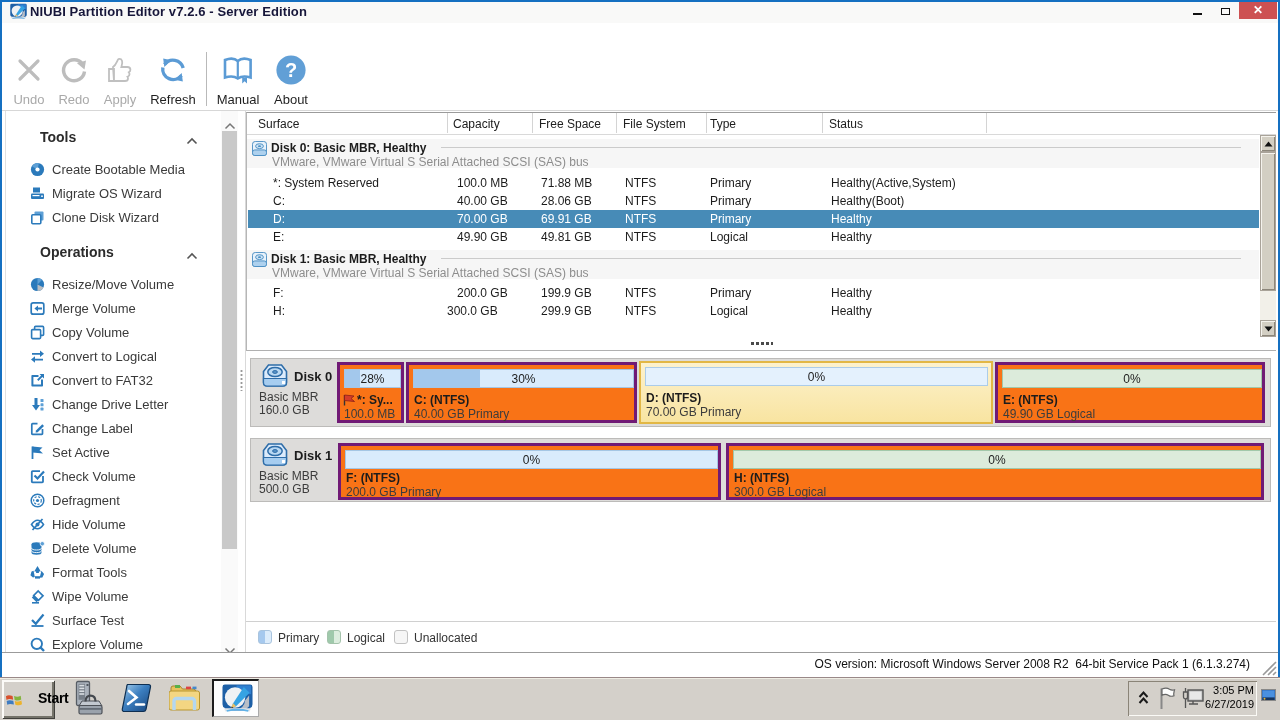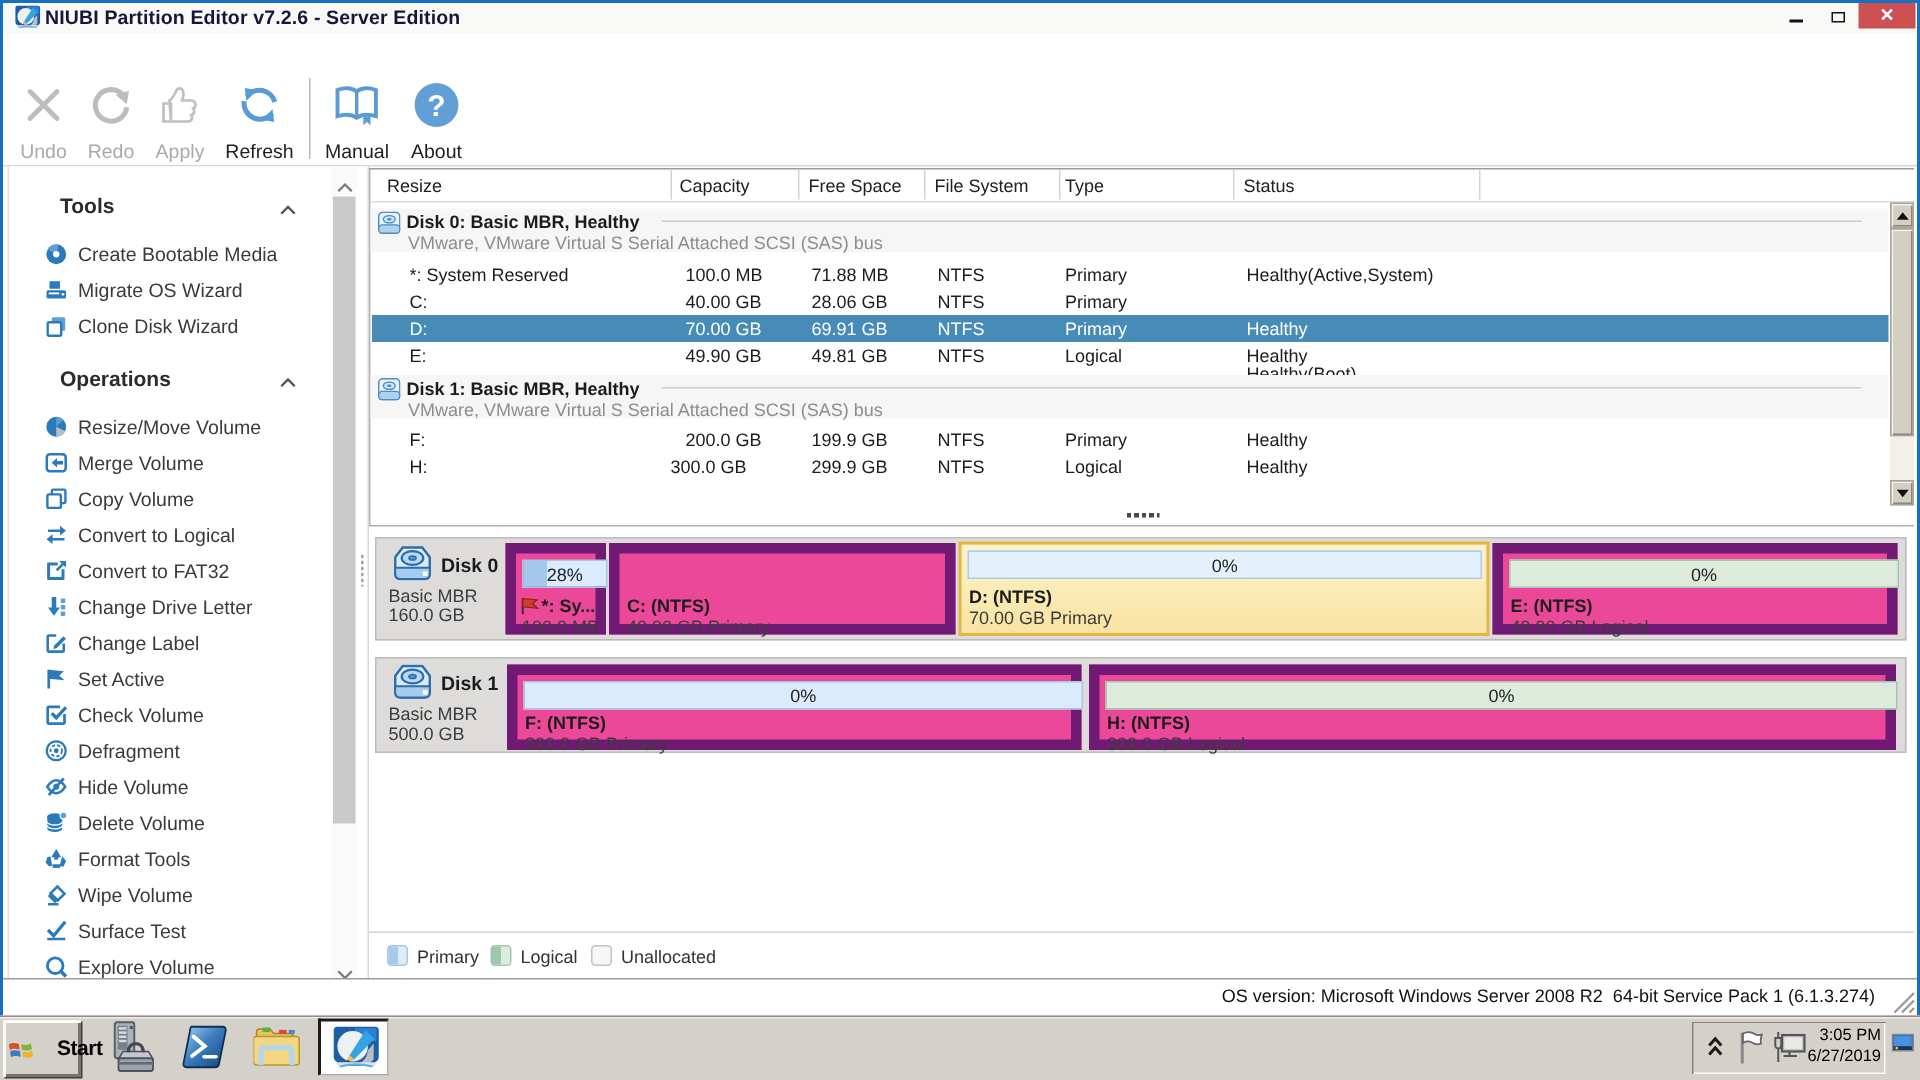--- a/index.html
+++ b/index.html
@@ -54,21 +54,21 @@
 .csb { background:#d3cfc3; box-shadow: inset 1px 1px 0 #f5f3ed, inset -1px -1px 0 #8d877b; border:1px solid #a9a399; }
 #tsb-up { left:1260px; top:135px; width:16px; height:17px; }
 #tsb-thumb { left:1260px; top:152px; width:16px; height:139px; }
 #tsb-track { left:1260px; top:291px; width:16px; height:29px; background:#f2f0e9; }
 #tsb-down { left:1260px; top:320px; width:16px; height:17px; }
 .csb .arr { position:absolute; left:3px; }
 
 .disk-cont { position:absolute; left:250px; width:1021px; background:#dddcda; border:1px solid #bcbbb9; }
 .disk-name { position:absolute; font-size:13px; font-weight:bold; color:#1c1c1c; }
 .disk-sub { position:absolute; font-size:12px; color:#3c3c3c; }
-.blk { position:absolute; background:#ec4899; border:7px solid #701a75; }
+.blk { position:absolute; background:#f97316; border:3px solid #701a75; }
 .blk .bar { position:absolute; left:4px; top:4px; height:19px; font-size:12px; color:#222; text-align:center; line-height:18px; }
 .bar-p { border:1px solid #a5c6e4; background:#d9ebfc; }
 .bar-l { border:1px solid #a2c8aa; background:#dcebdb; }
 .blk .l1 { position:absolute; left:5px; top:28px; font-size:12px; font-weight:bold; color:#1c1c1c; white-space:nowrap; }
 .blk .l2 { position:absolute; left:5px; top:42px; font-size:12px; color:#3c3c3c; white-space:nowrap; }
 #blk-d { background:linear-gradient(#fdf2cd,#f8e4a1); border:2px solid #e2b745; }
 
 #legend-line { left:246px; top:621px; width:1030px; height:1px; background:#d0d0d0; }
 .lg-ic { position:absolute; top:630px; width:14px; height:14px; border-radius:3px; }
 .lg-t { position:absolute; top:631px; font-size:12px; color:#333; }
@@ -334,21 +334,21 @@
   <div class="abs" style="left:224px; top:116px;"><svg width="12" height="8" viewBox="0 0 12 8">
         <path d="M1.5 6.5 L6 2 L10.5 6.5" fill="none" stroke="#777" stroke-width="1.5"></path>
       </svg></div>
   <div class="abs" style="left:224px; top:641px;"><svg width="12" height="8" viewBox="0 0 12 8">
         <path d="M1.5 1.5 L6 6 L10.5 1.5" fill="none" stroke="#777" stroke-width="1.5"></path>
       </svg></div>
   <div class="abs" id="splitter-dots" style="left:240px; top:369px; width:3px; height:22px; background-image:radial-gradient(circle, #9a9a9a 1px, transparent 1.2px); background-size:3px 4px;"></div>
 
   <div class="abs" id="vol-table"></div>
   <div class="abs" id="th-underline"></div>
-  <span class="th" style="left:258px;">Resize</span>
+  <span class="th" style="left:258px;">Surface</span>
   <span class="th" style="left:453px;">Capacity</span>
   <span class="th" style="left:539px;">Free Space</span>
   <span class="th" style="left:623px;">File System</span>
   <span class="th" style="left:710px;">Type</span>
   <span class="th" style="left:829px;">Status</span>
   <div class="colsep" style="left:447px;"></div>
   <div class="colsep" style="left:532px;"></div>
   <div class="colsep" style="left:616px;"></div>
   <div class="colsep" style="left:706px;"></div>
   <div class="colsep" style="left:822px;"></div>
@@ -369,21 +369,21 @@
   <span class="cell" style="left:457px; top:176px;">100.0 MB</span>
   <span class="cell" style="left:541px; top:176px;">71.88 MB</span>
   <span class="cell" style="left:625px; top:176px;">NTFS</span>
   <span class="cell" style="left:710px; top:176px;">Primary</span>
   <span class="cell" style="left:831px; top:176px;">Healthy(Active,System)</span>
   <span class="cell" style="left:273px; top:194px;">C:</span>
   <span class="cell" style="left:457px; top:194px;">40.00 GB</span>
   <span class="cell" style="left:541px; top:194px;">28.06 GB</span>
   <span class="cell" style="left:625px; top:194px;">NTFS</span>
   <span class="cell" style="left:710px; top:194px;">Primary</span>
-  <span class="cell" style="left:831px; top:194px;margin-top:48px;">Healthy(Boot)</span>
+  <span class="cell" style="left:831px; top:194px;">Healthy(Boot)</span>
   <div class="abs" id="selrow"></div>
   <span class="selcell" style="left:273px; top:212px;">D:</span>
   <span class="selcell" style="left:457px; top:212px;">70.00 GB</span>
   <span class="selcell" style="left:541px; top:212px;">69.91 GB</span>
   <span class="selcell" style="left:625px; top:212px;">NTFS</span>
   <span class="selcell" style="left:710px; top:212px;">Primary</span>
   <span class="selcell" style="left:831px; top:212px;">Healthy</span>
   <span class="cell" style="left:273px; top:230px;">E:</span>
   <span class="cell" style="left:457px; top:230px;">49.90 GB</span>
   <span class="cell" style="left:541px; top:230px;">49.81 GB</span>
@@ -441,20 +441,21 @@
   <div class="disk-sub" style="left:259px; top:403px;">160.0 GB</div>
   <div class="blk" style="left:337px; top:362px; width:67px; height:61px;">
     <div class="bar bar-p" style="width:57px; background:linear-gradient(90deg,#a3c8ec 28%,#d9ebfc 28%);">28%</div>
     <div class="l1" style="left:3px;"><svg width="13" height="12" viewBox="0 0 13 12" style="vertical-align:-2px;">
           <path d="M1.5 1 L1.5 11.5" stroke="#333" stroke-width="1.4"></path>
           <path d="M1.5 1 L11 2 L8 4.5 L11.5 7.5 L1.5 6.5 Z" fill="#d43c2a" stroke="#8a2015" stroke-width="0.8"></path>
         </svg><span style="margin-left:1px;">*: Sy...</span></div>
     <div class="l2" style="left:4px;">100.0 MB</div>
   </div>
   <div class="blk" style="left:406px; top:362px; width:231px; height:61px;">
+    <div class="bar bar-p" style="width:221px; background:linear-gradient(90deg,#a3c8ec 30%,#d9ebfc 30%);">30%</div>
     <div class="l1">C: (NTFS)</div>
     <div class="l2">40.00 GB Primary</div>
   </div>
   <div class="blk" id="blk-d" style="left:639px; top:361px; width:354px; height:63px;">
     <div class="bar" style="width:343px; border:1px solid #abcce9; background:#e4f1fd;">0%</div>
     <div class="l1">D: (NTFS)</div>
     <div class="l2">70.00 GB Primary</div>
   </div>
   <div class="blk" style="left:995px; top:362px; width:270px; height:61px;">
     <div class="bar bar-l" style="width:260px;">0%</div>

